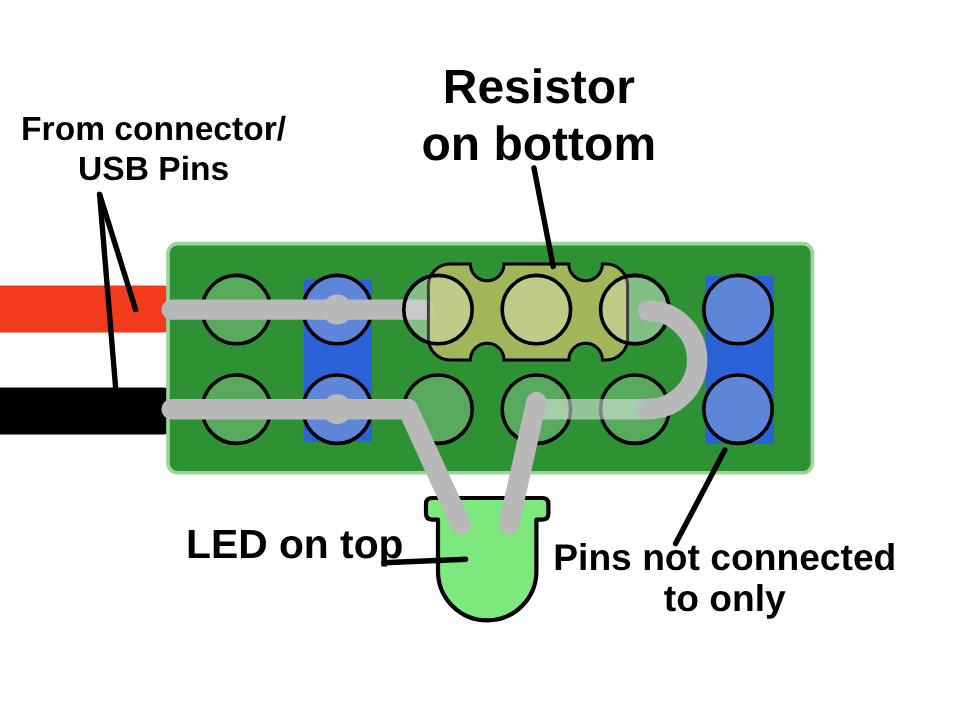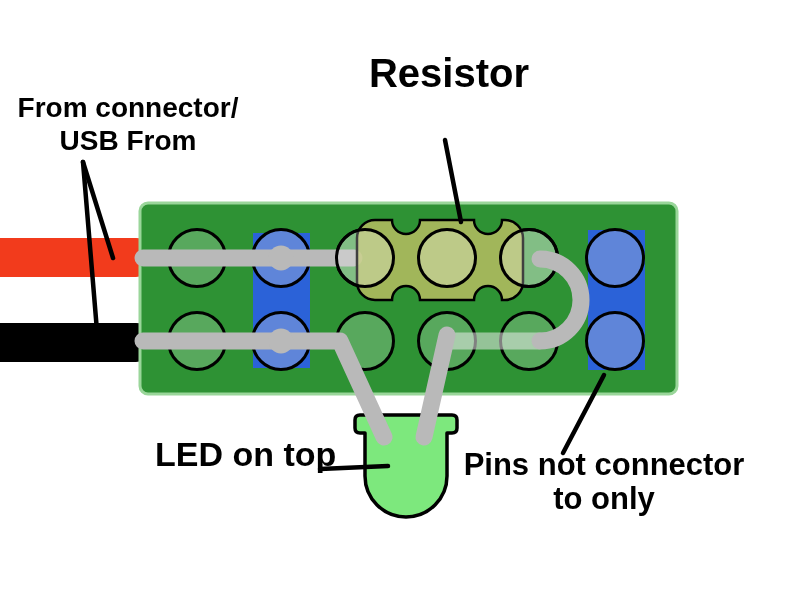--- a/index.html
+++ b/index.html
@@ -73,27 +73,28 @@
       <line x1="83" y1="162" x2="113" y2="258"></line>
       <line x1="83" y1="162" x2="98" y2="343"></line>
       <line x1="445" y1="140" x2="461" y2="222"></line>
       <line x1="320" y1="469" x2="388" y2="466"></line>
       <line x1="604" y1="375" x2="563" y2="453"></line>
     </g>
   </svg>
 
   <div class="label centered" id="usb-label">
     <div>From connector/</div>
-    <div>USB From</div>
+    <div>USB Pins</div>
   </div>
 
   <div class="label centered" id="resistor-label">
     <div>Resistor</div>
+    <div>on bottom</div>
   </div>
 
   <div class="label" id="led-label">LED on top</div>
 
   <div class="label centered" id="pins-label">
-    <div>Pins not connector</div>
+    <div>Pins not connected</div>
     <div>to only</div>
   </div>
 
 </div>
 
 </body></html>

